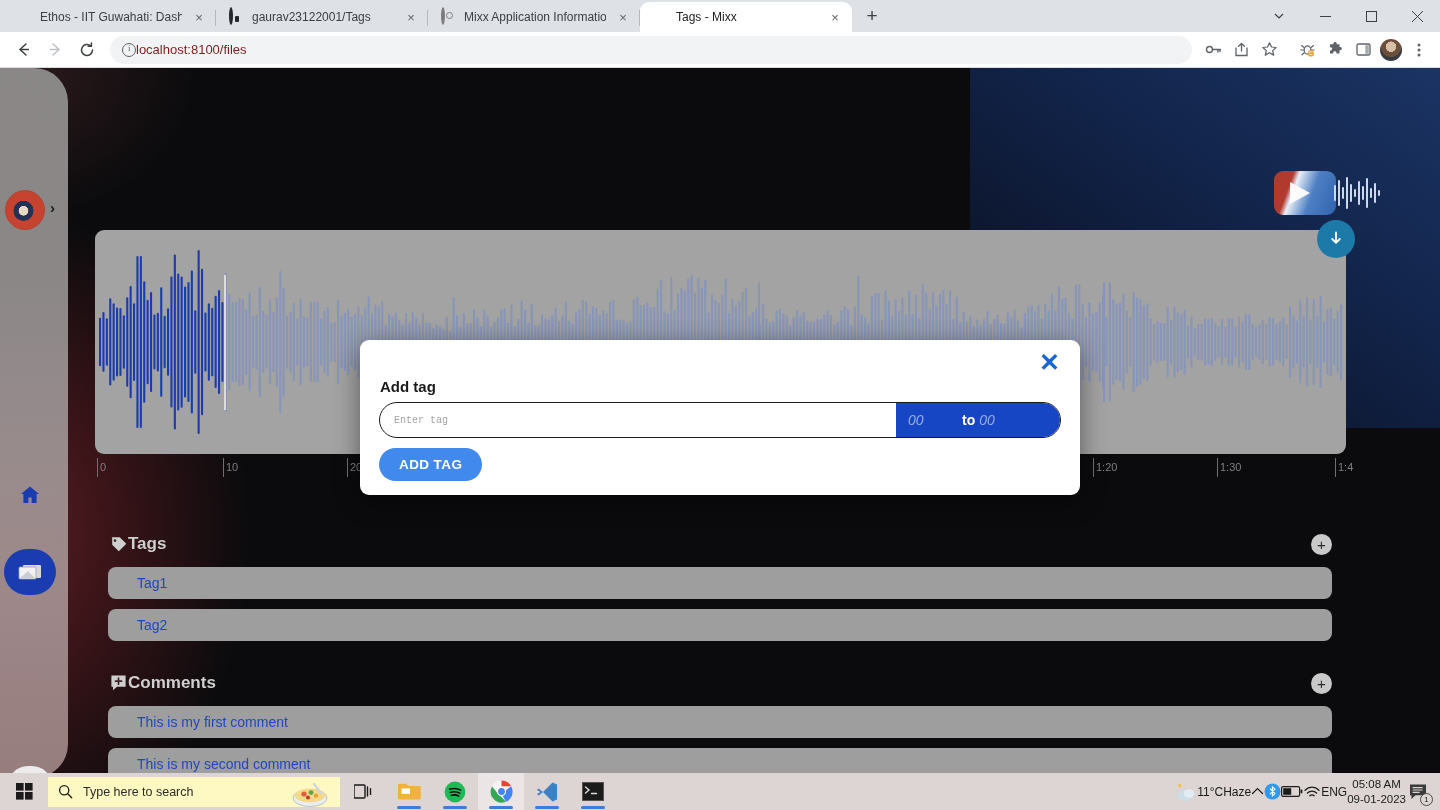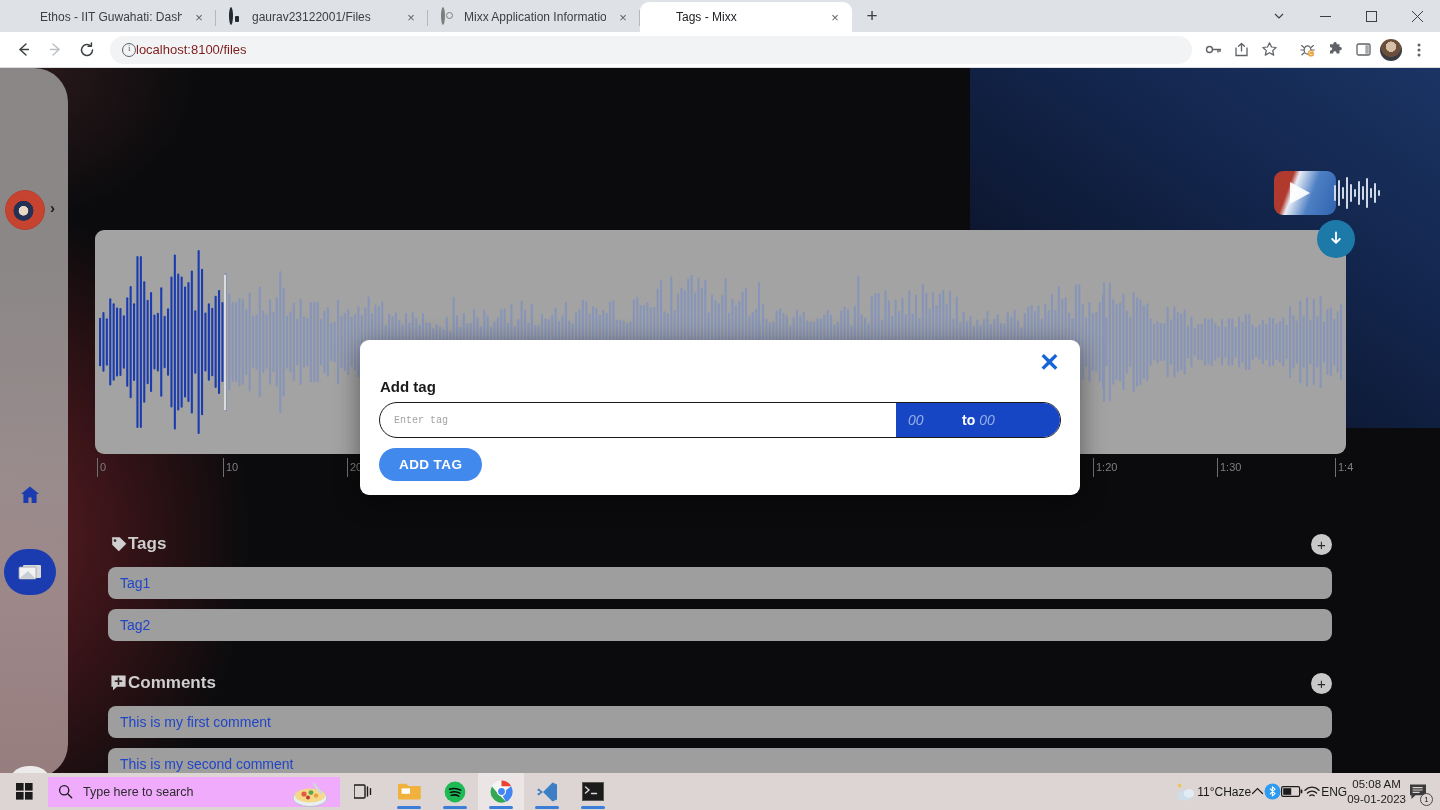--- a/index.html
+++ b/index.html
@@ -197,21 +197,21 @@
   .sec-tags { left: 110px; top: 466px; }
   .sec-comments { left: 110px; top: 605px; }
   .plus-btn {
     position: absolute; right: 108px; width: 21px; height: 21px; border-radius: 50%;
     background: #c9c9c9; z-index: 2; display: flex; align-items: center;
     justify-content: center; color: #2b2b2b; font-size: 15px; line-height: 1; font-weight: 500;
   }
   .row-item {
     position: absolute; left: 108px; width: 1224px; height: 32px;
     background: #9e9e9e; border-radius: 8px; z-index: 2;
-    display: flex; align-items: center; padding-left: 12px;
+    display: flex; align-items: center; padding-left: 29px;
     color: #2145c7; font-size: 14px;
   }
 
   
   .modal {
     position: absolute; left: 360px; top: 272px; width: 720px; height: 155px;
     background: #fff; border-radius: 9px; z-index: 40;
     box-shadow: 0 6px 26px rgba(0,0,0,.45);
   }
   .modal-close {
@@ -247,21 +247,21 @@
     font-family: "Liberation Sans", sans-serif;
   }
 
   
   .taskbar {
     position: absolute; left: 0; top: 773px; width: 1440px; height: 37px;
     background: #dcd5d3; display: flex; align-items: center; z-index: 60;
   }
   .start { width: 48px; display: flex; align-items: center; justify-content: center; }
   .searchbox {
-    width: 292px; height: 30px; background: #f0abfc; display: flex; align-items: center;
+    width: 292px; height: 30px; background: #fef9c3; display: flex; align-items: center;
     gap: 10px; padding: 0 10px; font-size: 12.5px; color: #2b2b2b; position: relative;
   }
   .tb-app { width: 46px; height: 37px; display: flex; align-items: center; justify-content: center; position: relative; }
   .tb-app.running:after {
     content: ""; position: absolute; bottom: 1px; left: 11px; width: 24px; height: 3px;
     background: #3b7dd8; border-radius: 2px;
   }
   .tb-app.active { background: rgba(255,255,255,.42); }
   .tray {
     margin-left: auto; display: flex; align-items: center; 
@@ -281,21 +281,21 @@
 <div class="browser">
 
   <div class="tabstrip">
     <div class="tab inactive">
       <span class="tab-fav"><span class="fav-ethos"></span></span>
       <span class="tab-title">Ethos - IIT Guwahati: Dashboard</span>
       <span class="tab-close">×</span>
     </div>
     <div class="tab inactive">
       <span class="tab-fav"><span class="fav-gh"></span></span>
-      <span class="tab-title">gaurav23122001/Files</span>
+      <span class="tab-title">gaurav23122001/Tags</span>
       <span class="tab-close">×</span>
     </div>
     <div class="tab inactive">
       <span class="tab-fav"><span class="fav-mixxinfo"></span></span>
       <span class="tab-title">Mixx Application Information</span>
       <span class="tab-close">×</span>
     </div>
     <div class="tab active">
       <span class="tab-fav"><span class="fav-mixx"></span></span>
       <span class="tab-title">Tags - Mixx</span>

